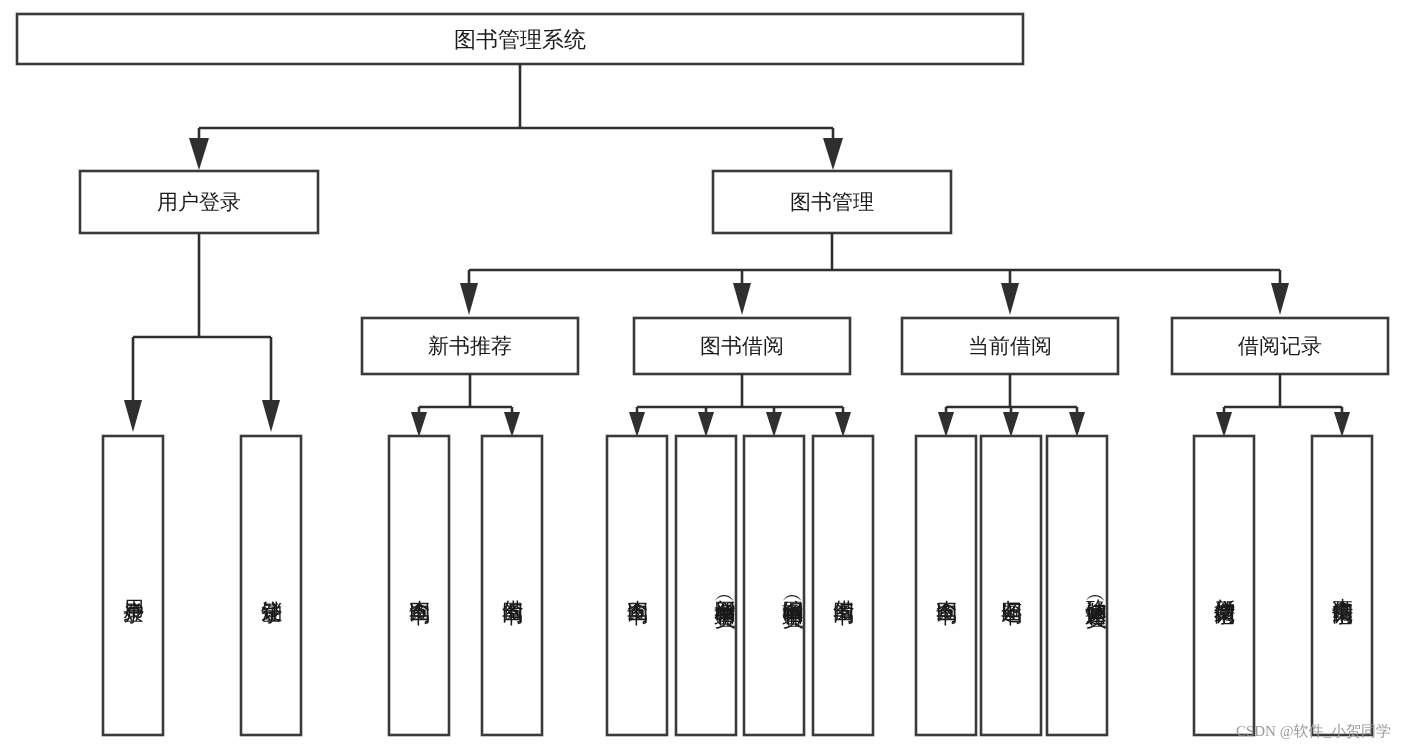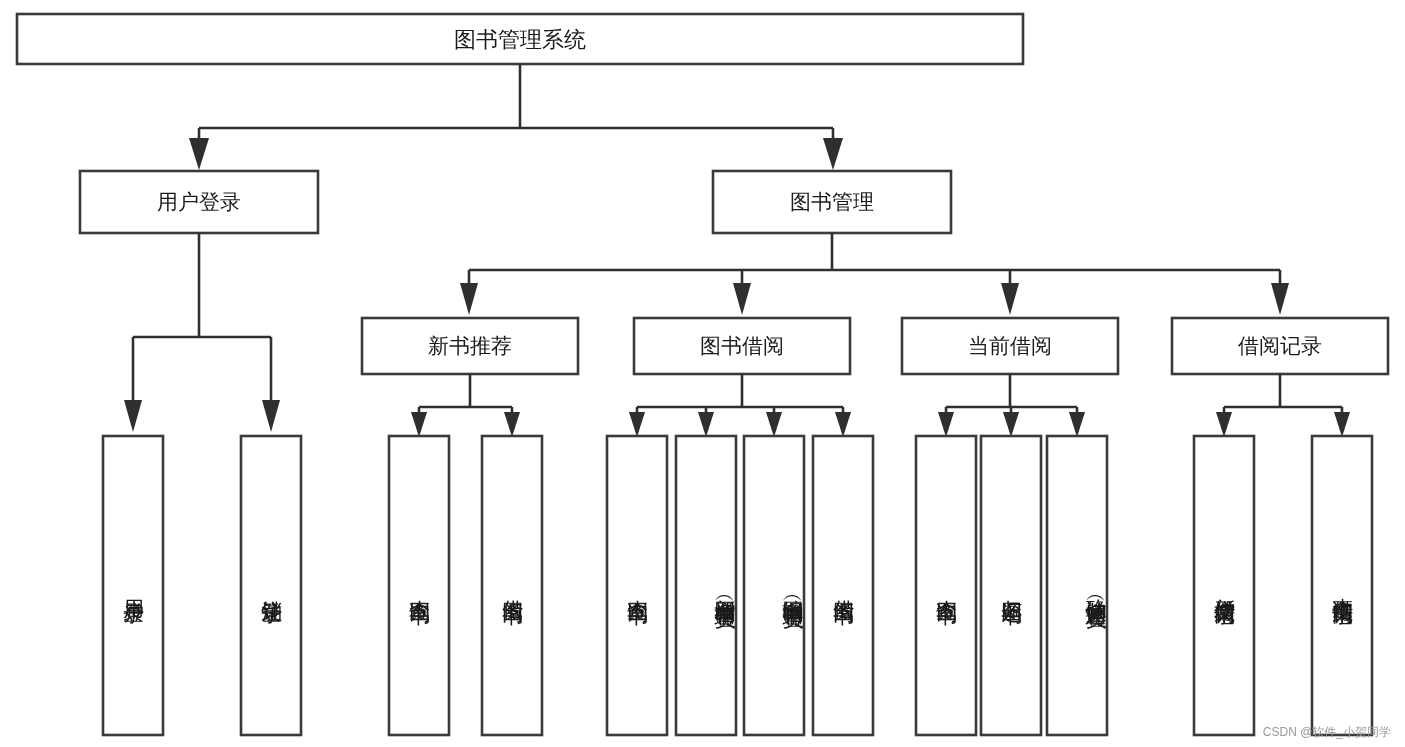--- a/index.html
+++ b/index.html
@@ -69,22 +69,22 @@
     align-items: center;
     justify-content: center;
     text-align: center;
     white-space: nowrap;
     pointer-events: none;
   }
   .watermark {
     position: absolute;
     right: 14px;
     bottom: 6px;
-    font-family: Liberation Sans, sans-serif;
-    font-size: 12px;
+    font-family: Liberation Serif, serif;
+    font-size: 15px;
     color: #9a9a9a;
     white-space: nowrap;
   }
 </style>
 </head>
 <body>
 
 <div id="diagram-root">
 
   <svg id="tree-svg" viewBox="0 0 1405 747">

